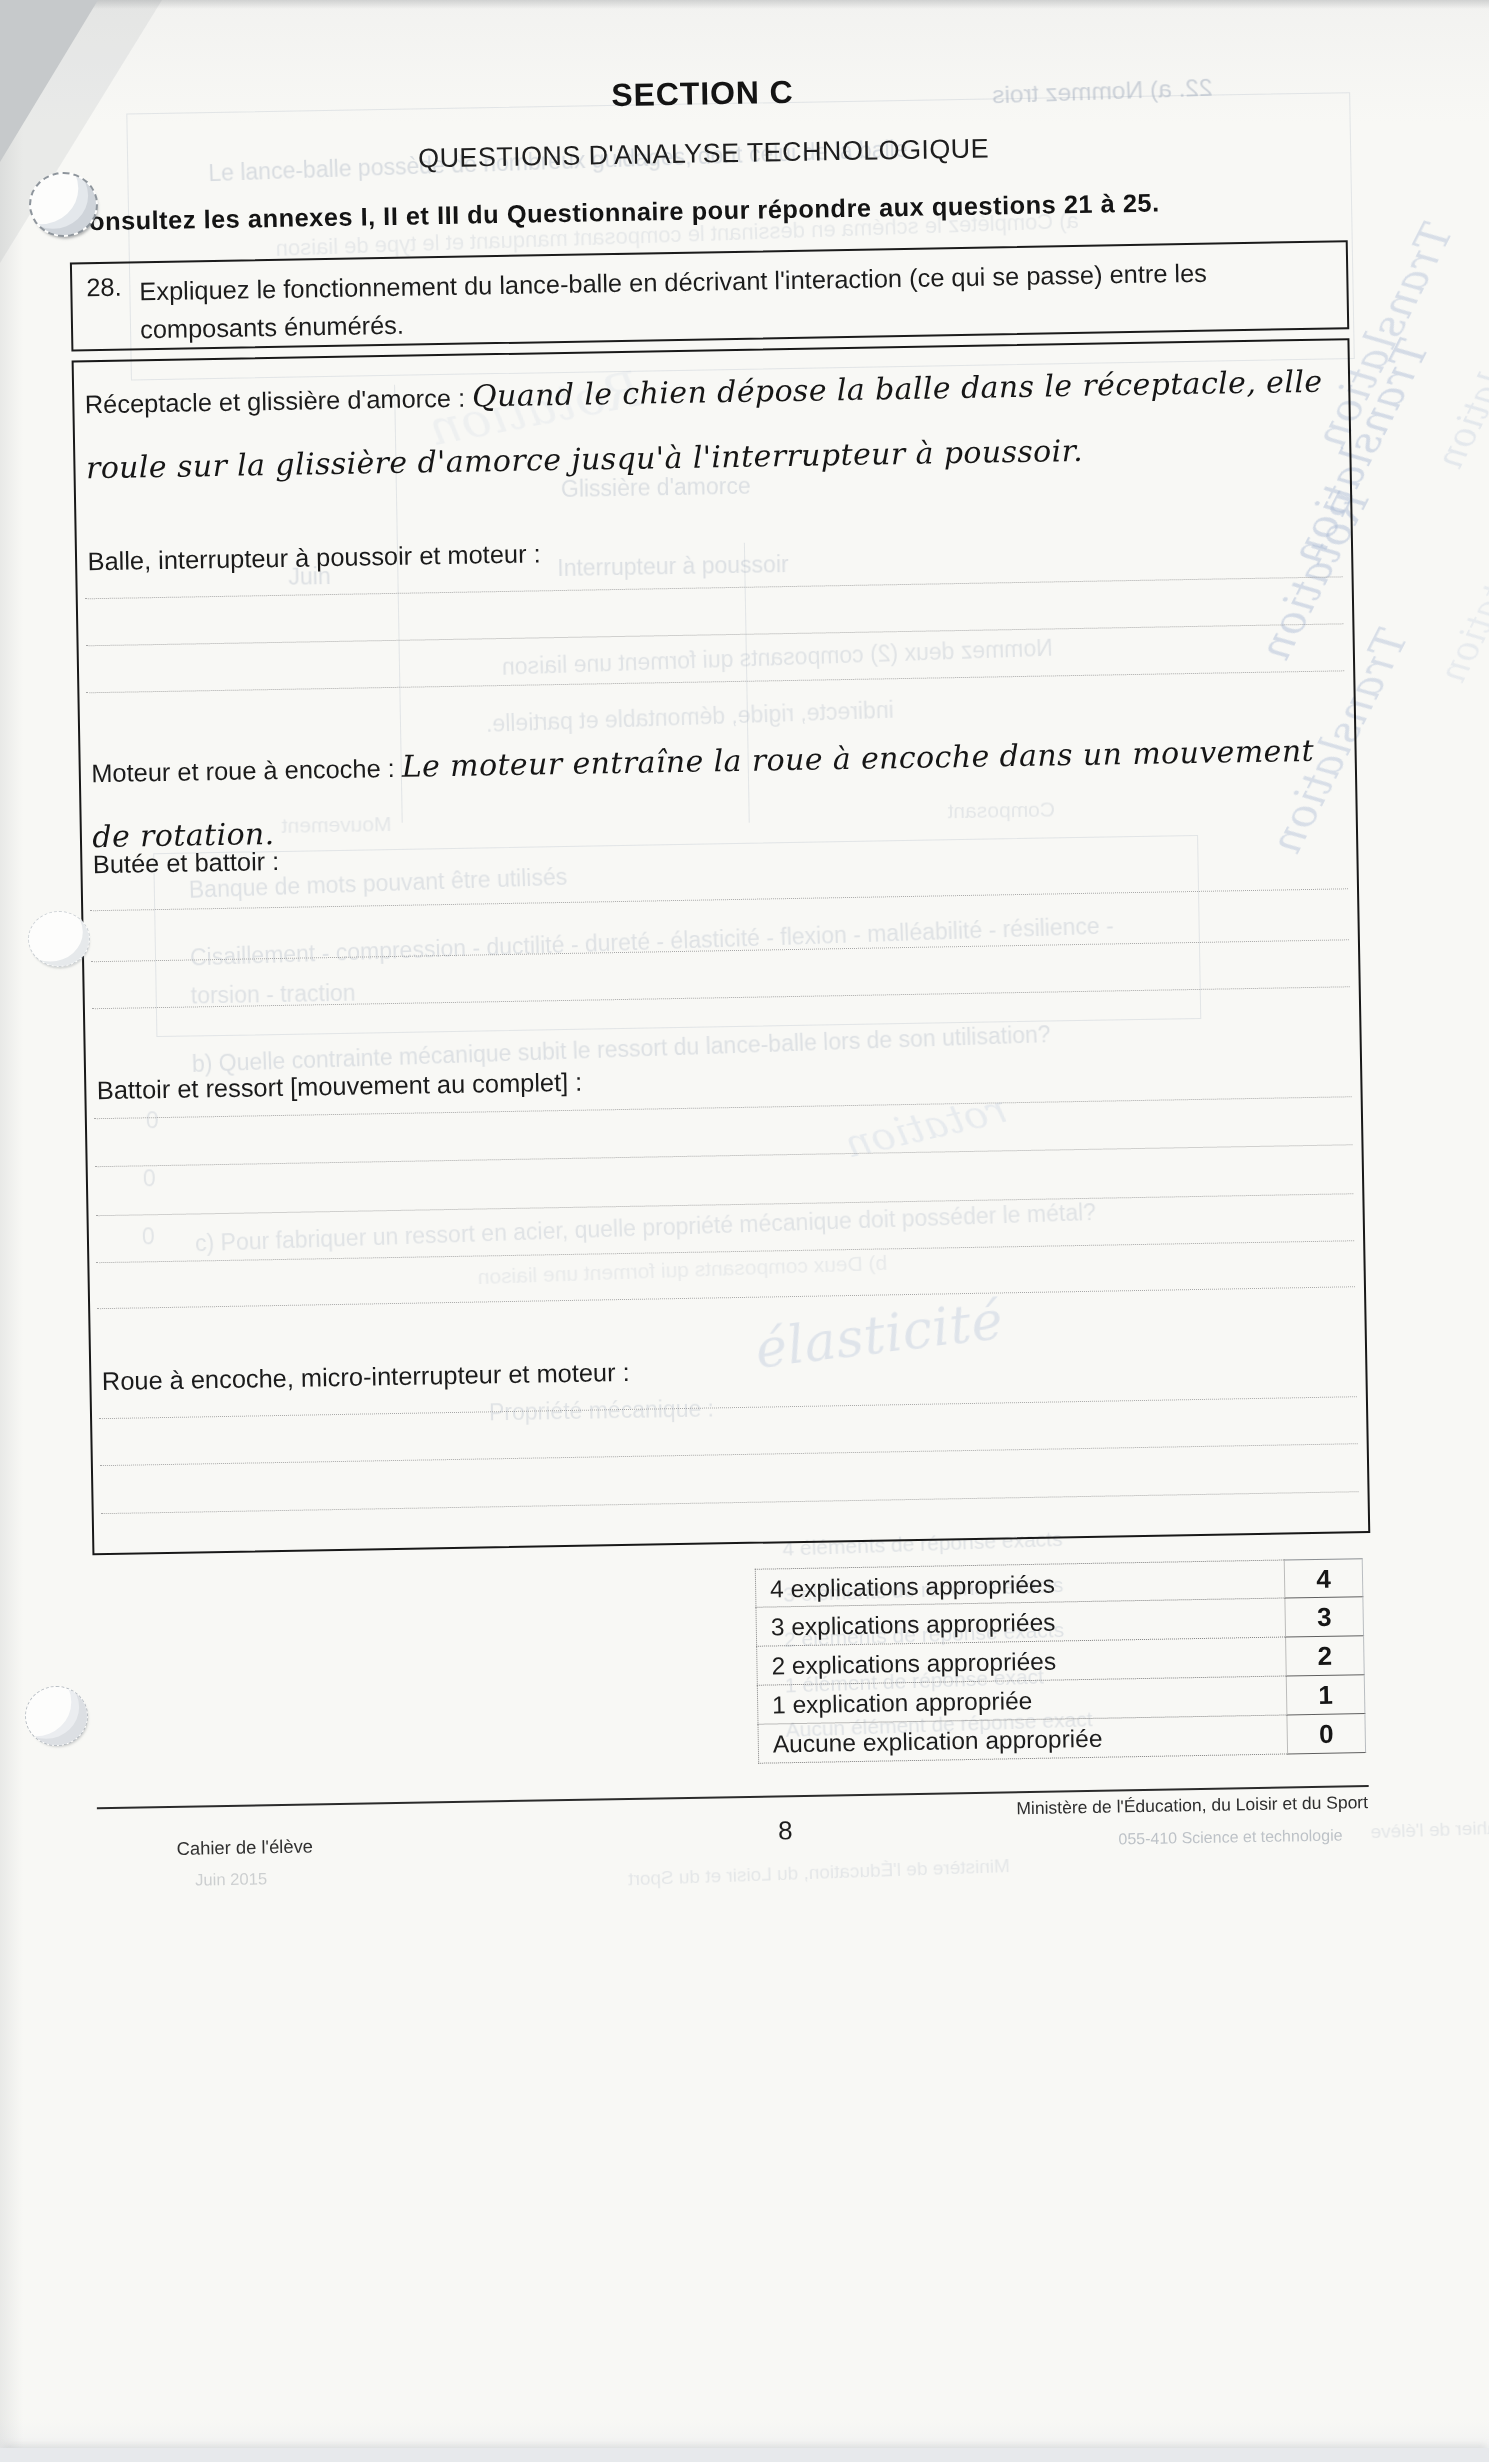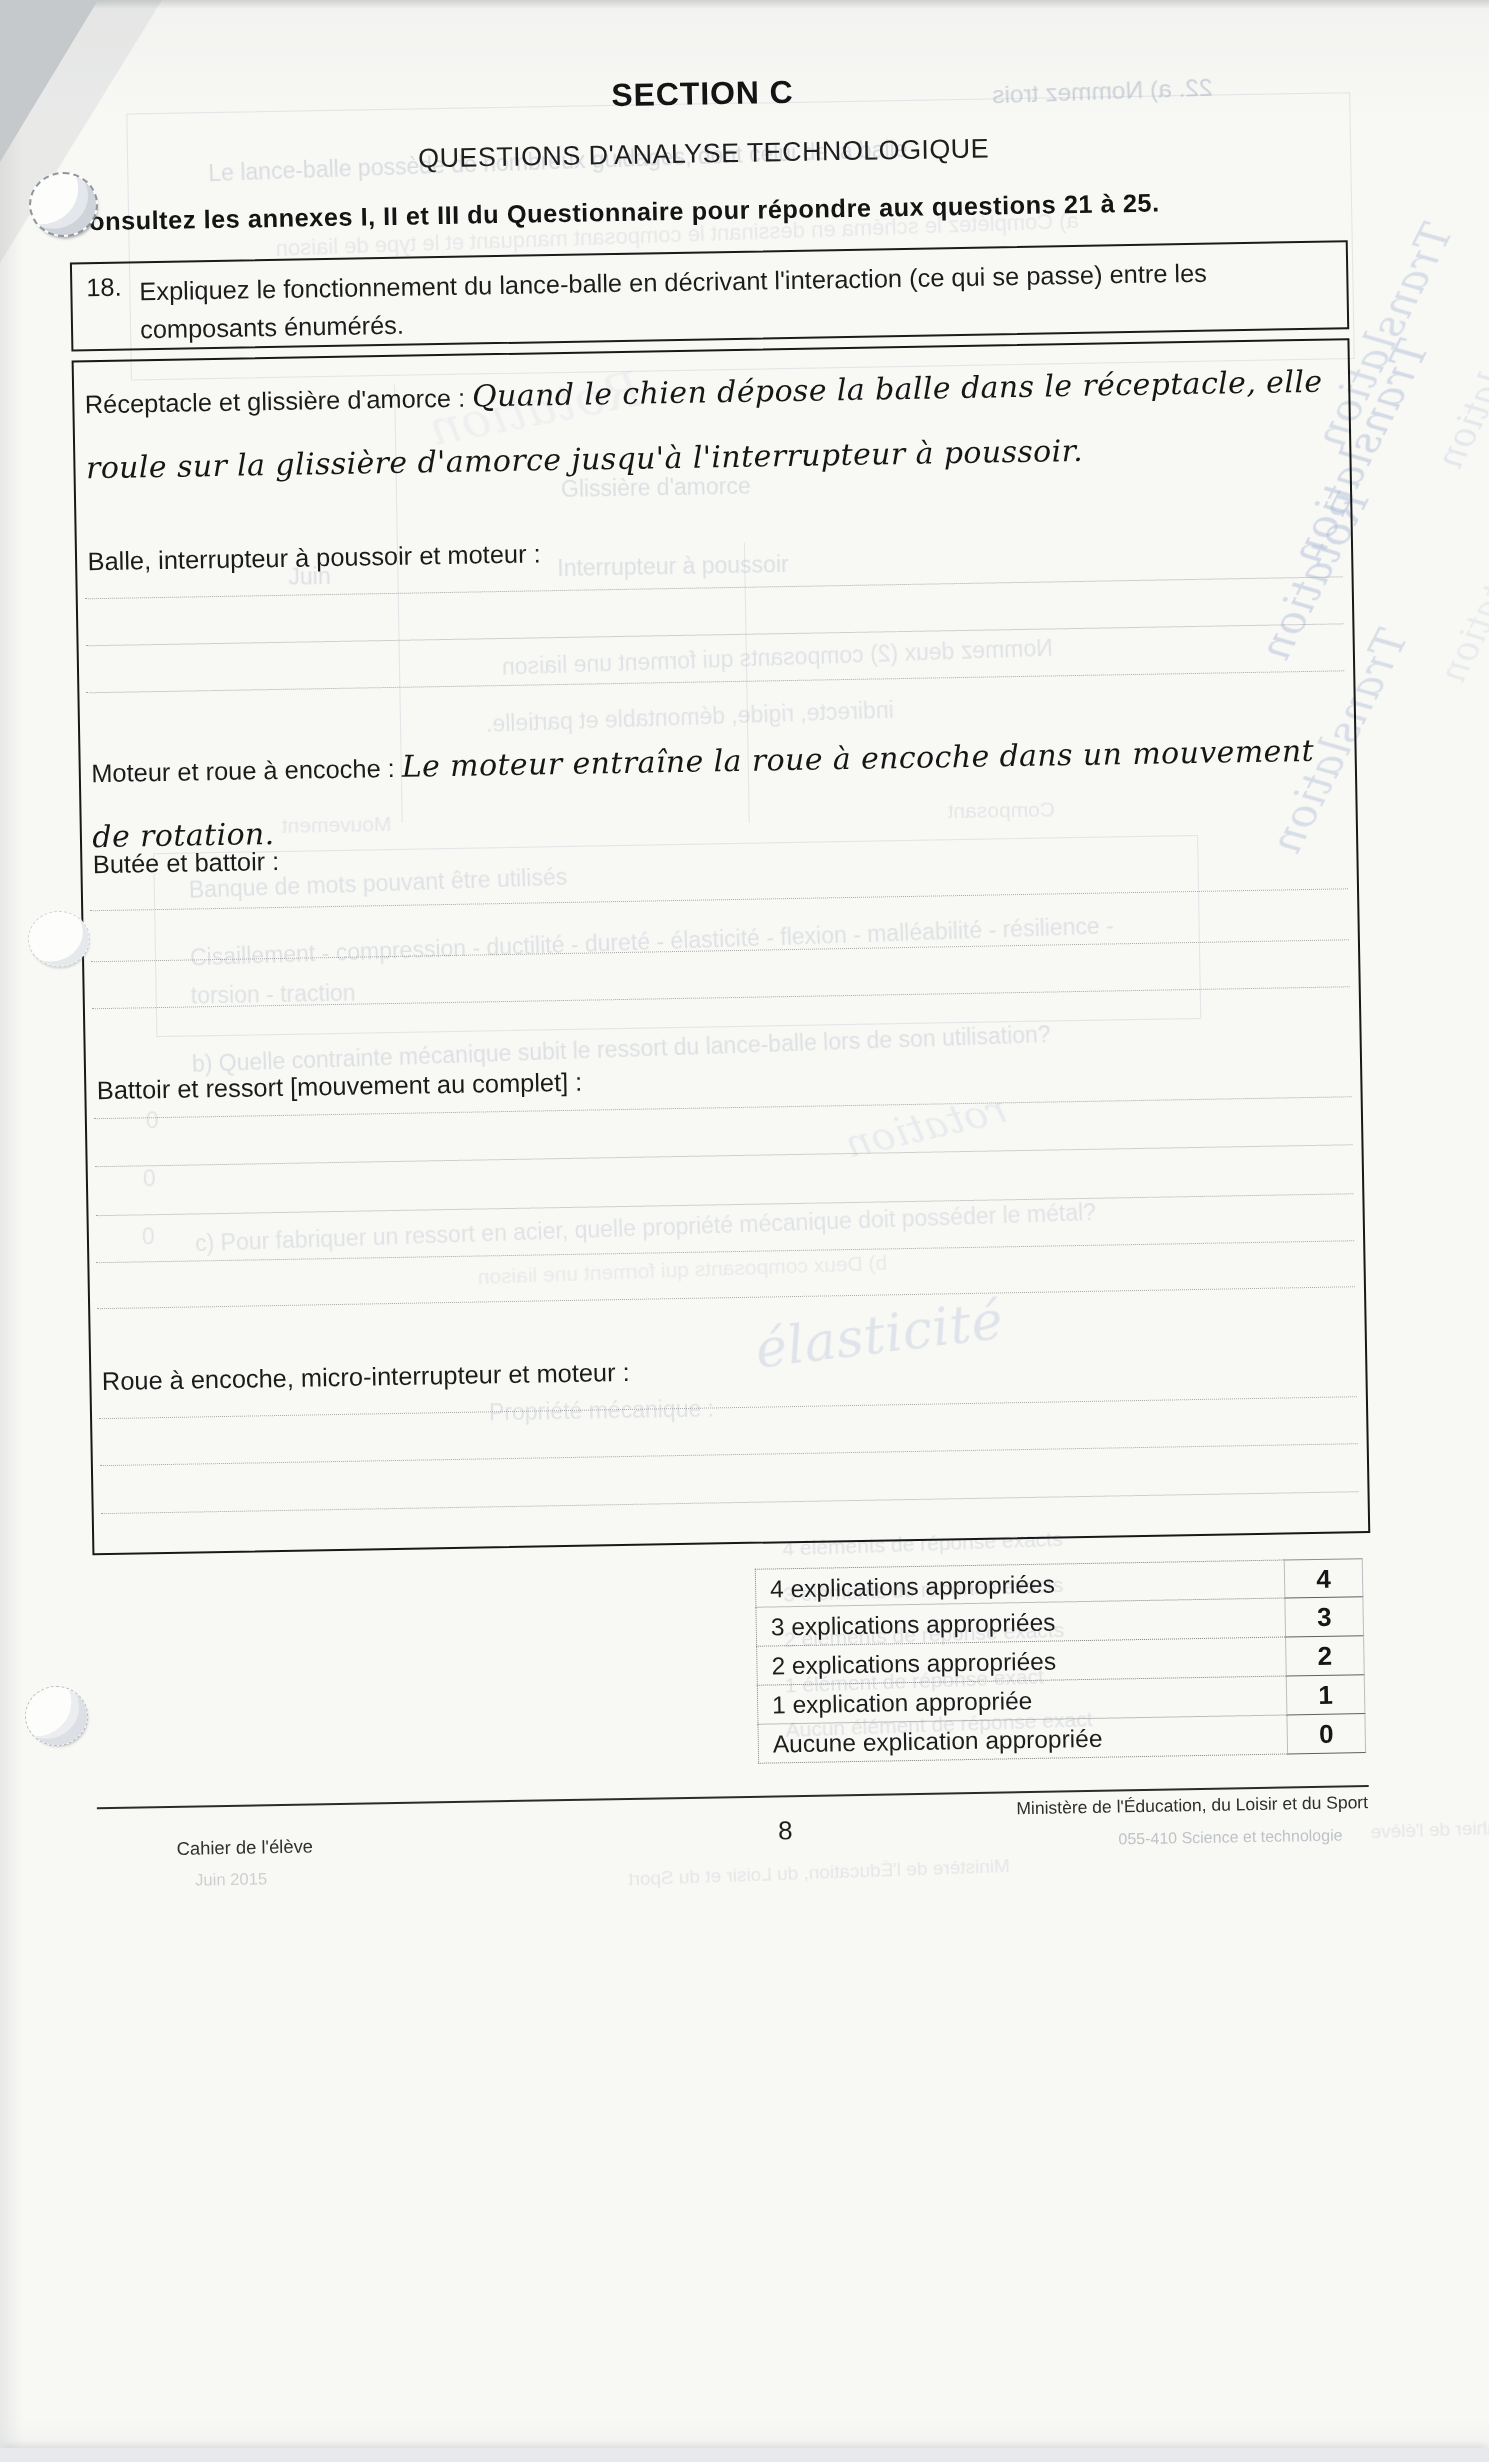--- a/index.html
+++ b/index.html
@@ -72,21 +72,21 @@
 </head>
 <body>
 
 <div>
   <div class="sheet">
     <div class="title">SECTION C</div>
     <div class="subtitle">QUESTIONS D'ANALYSE TECHNOLOGIQUE</div>
     <div class="instruction">Consultez les annexes I, II et III du Questionnaire pour répondre aux questions 21 à 25.</div>
 
     <div class="qbox">
-      <span class="qnum">18.</span>
+      <span class="qnum">28.</span>
       <span class="qtext">Expliquez le fonctionnement du lance-balle en décrivant l'interaction (ce qui se passe) entre les composants énumérés.</span>
     </div>
 
     <div class="abox">
         <div class="answer-block para" style="top: 10.5px;"><span class="alabel">Réceptacle et glissière d'amorce : </span><span class="hand">Quand le chien dépose la balle dans le réceptacle, elle roule sur la glissière d'amorce jusqu'à l'interrupteur à poussoir.</span></div>
         <div class="answer-block" style="top: 185px;"><span class="alabel">Balle, interrupteur à poussoir et moteur : </span></div>
         <div class="dotline" style="top: 236px;"></div>
         <div class="dotline" style="top: 283px;"></div>
         <div class="dotline" style="top: 330px;"></div>
         <div class="answer-block para" style="top: 380px;"><span class="alabel">Moteur et roue à encoche : </span><span class="hand">Le moteur entraîne la roue à encoche dans un mouvement de rotation.</span></div>

